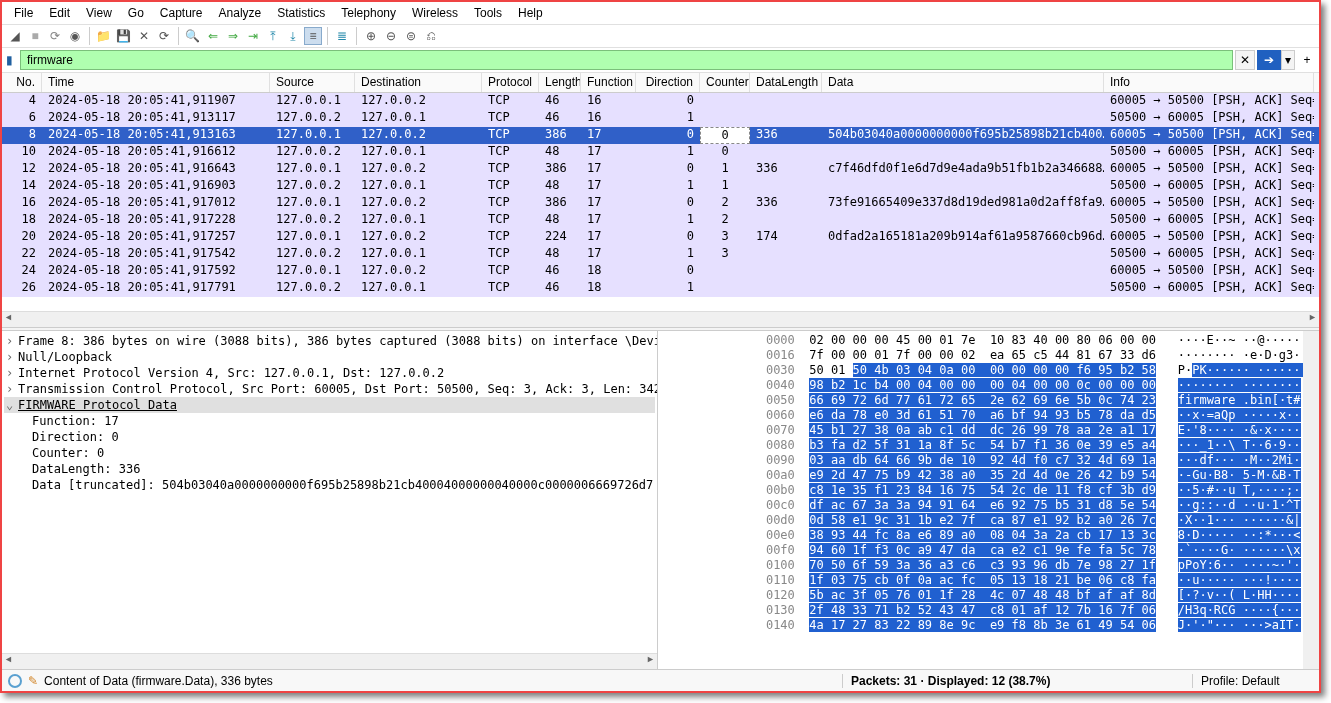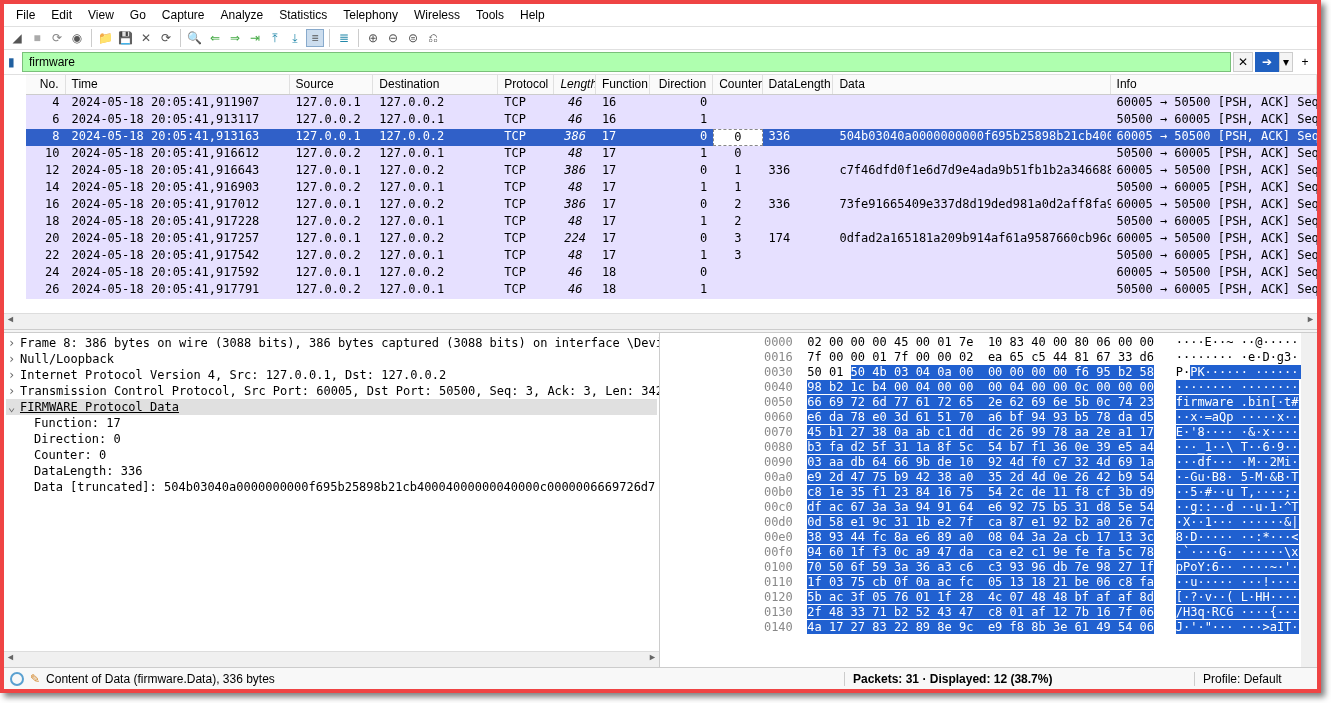--- a/index.html
+++ b/index.html
@@ -1,41 +1,41 @@
 <!DOCTYPE html>
 <html><head>
 <meta charset="utf-8">
 <style>
 * { margin: 0; padding: 0; box-sizing: border-box; }
 body { font-family: "Segoe UI", Tahoma, sans-serif; font-size: 12px; background: #fff; width: 1331px; height: 703px; overflow: hidden; position: relative; }
-.window { width: 1321px; height: 693px; border: 4px solid #ef4444; box-shadow: 4px 4px 6px rgba(0,0,0,0.5); display: flex; flex-direction: column; background: #fff; }
+.window { width: 1321px; height: 693px; border: 2px solid #ef4444; box-shadow: 4px 4px 6px rgba(0,0,0,0.5); display: flex; flex-direction: column; background: #fff; }
 .menubar { display: flex; padding: 2px 4px; border-bottom: 1px solid #e0e0e0; background: #fff; }
 .menubar span { padding: 2px 8px; cursor: default; }
 .toolbar { display: flex; align-items: center; padding: 2px 4px; border-bottom: 1px solid #e0e0e0; gap: 2px; }
 .toolbar .tb { width: 18px; height: 18px; display: flex; align-items: center; justify-content: center; font-size: 12px; color: #555; }
 .toolbar .sep { width: 1px; height: 18px; background: #ccc; margin: 0 3px; }
 .filterbar { display: flex; align-items: center; padding: 2px 4px; border-bottom: 1px solid #e0e0e0; }
 .filter-input { flex: 1; background: #afffaf; border: 1px solid #7ac07a; padding: 2px 6px; font-size: 12px; font-family: inherit; }
 .filter-x { width: 20px; height: 20px; border: 1px solid #ccc; display: flex; align-items: center; justify-content: center; margin-left: 2px; background: #f4f4f4; }
 .filter-arrow { width: 24px; height: 20px; background: #2060c0; color: #fff; display: flex; align-items: center; justify-content: center; margin-left: 2px; }
 .filter-dd { width: 14px; border: 1px solid #ccc; height: 20px; display: flex; align-items: center; justify-content: center; background: #f4f4f4; }
 .filter-plus { width: 16px; text-align: center; margin-left: 4px; }
-.packet-list { flex: 0 0 238px; overflow: hidden; position: relative; margin-left: 22px; }
+.packet-list { flex: 0 0 238px; overflow: hidden; position: relative; }
 .pl-header { display: flex; background: #fafafa; border-bottom: 1px solid #ccc; height: 20px; }
 .pl-header div { border-right: 1px solid #e0e0e0; padding: 2px 6px; font-size: 12px; overflow: hidden; white-space: nowrap; }
 .pl-row { display: flex; height: 17px; background: #e6e0ff; }
 .pl-row.selected { background: #3060c8; color: #fff; }
 .pl-row.selected .cell.counter { background: #fff; color: #000; border: 1px dashed #888; }
 .pl-row .cell { padding: 0 6px; font-family: Consolas, monospace; font-size: 12px; overflow: hidden; white-space: nowrap; }
 .col-no { width: 40px; text-align: right; }
 .col-time { width: 228px; }
 .col-src { width: 85px; }
 .col-dst { width: 127px; }
 .col-proto { width: 57px; }
-.col-len { width: 42px; text-align: center; font-style: italic; }
+.col-len { width: 42px; text-align: left; }
 .col-func { width: 55px; text-align: left; }
 .col-dir { width: 64px; text-align: right; }
 .col-counter { width: 50px; text-align: center; }
 .col-datalen { width: 72px; text-align: left; }
 .col-data { width: 282px; }
 .col-info { width: 210px; }
 .hscroll { height: 16px; background: #f0f0f0; border-top: 1px solid #ddd; position: relative; }
 .hscroll::before { content: '◄'; position: absolute; left: 2px; font-size: 9px; color: #666; }
 .hscroll::after { content: '►'; position: absolute; right: 2px; font-size: 9px; color: #666; }
 .splitter { height: 4px; background: #f4f4f4; border-top: 1px solid #ccc; border-bottom: 1px solid #ccc; cursor: row-resize; }

